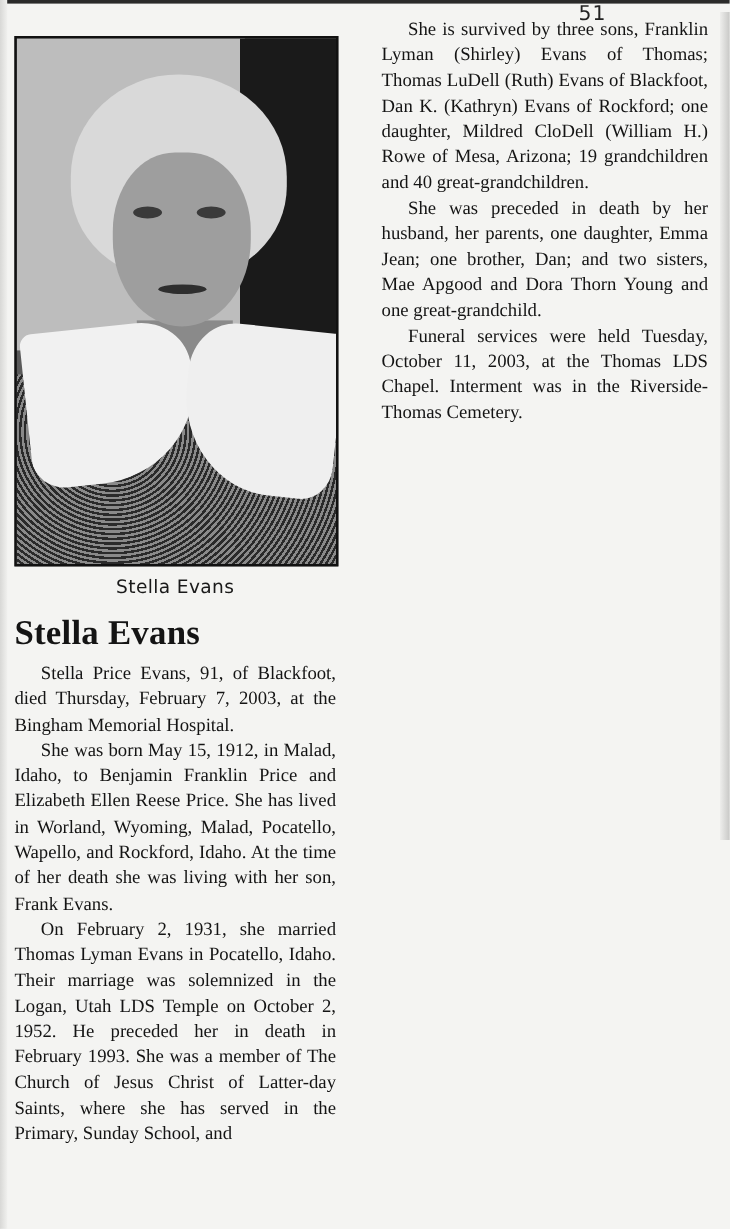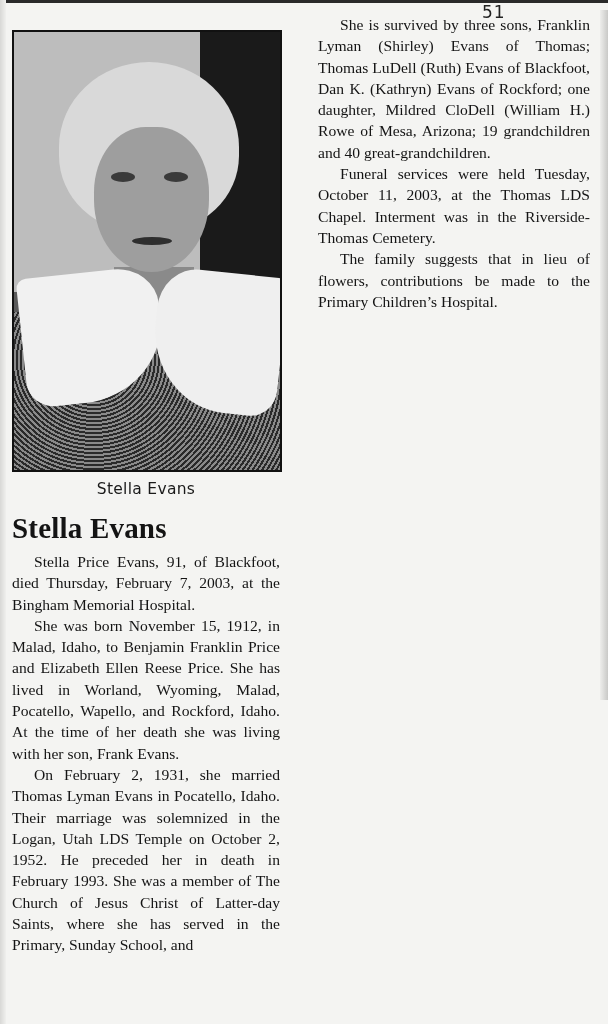--- a/index.html
+++ b/index.html
@@ -56,21 +56,21 @@
     <div class="collar-r"></div>
     <div class="hair"></div>
     <div class="face"></div>
     <div class="eye-l"></div>
     <div class="eye-r"></div>
     <div class="mouth"></div>
   </div>
   <p class="caption">Stella Evans</p>
   <h1 class="headline">Stella Evans</h1>
   <p class="para">Stella Price Evans, 91, of Blackfoot, died Thursday, February 7, 2003, at the Bingham Memorial Hospital.</p>
-  <p class="para">She was born November 15, 1912, in Malad, Idaho, to Benjamin Franklin Price and Elizabeth Ellen Reese Price. She has lived in Worland, Wyoming, Malad, Pocatello, Wapello, and Rockford, Idaho. At the time of her death she was living with her son, Frank Evans.</p>
+  <p class="para">She was born May 15, 1912, in Malad, Idaho, to Benjamin Franklin Price and Elizabeth Ellen Reese Price. She has lived in Worland, Wyoming, Malad, Pocatello, Wapello, and Rockford, Idaho. At the time of her death she was living with her son, Frank Evans.</p>
   <p class="para">On February 2, 1931, she married Thomas Lyman Evans in Pocatello, Idaho. Their marriage was solemnized in the Logan, Utah LDS Temple on October 2, 1952. He preceded her in death in February 1993. She was a member of The Church of Jesus Christ of Latter-day Saints, where she has served in the Primary, Sunday School, and</p>
 </div>
 
 <div class="col-right">
   <p class="para">She is survived by three sons, Franklin Lyman (Shirley) Evans of Thomas; Thomas LuDell (Ruth) Evans of Blackfoot, Dan K. (Kathryn) Evans of Rockford; one daughter, Mildred CloDell (William H.) Rowe of Mesa, Arizona; 19 grandchildren and 40 great-grandchildren.</p>
+  <p class="para">She was preceded in death by her husband, her parents, one daughter, Emma Jean; one brother, Dan; and two sisters, Mae Apgood and Dora Thorn Young and one great-grandchild.</p>
   <p class="para">Funeral services were held Tuesday, October 11, 2003, at the Thomas LDS Chapel. Interment was in the Riverside-Thomas Cemetery.</p>
-  <p class="para">The family suggests that in lieu of flowers, contributions be made to the Primary Children’s Hospital.</p>
 </div>
 
 </body></html>

